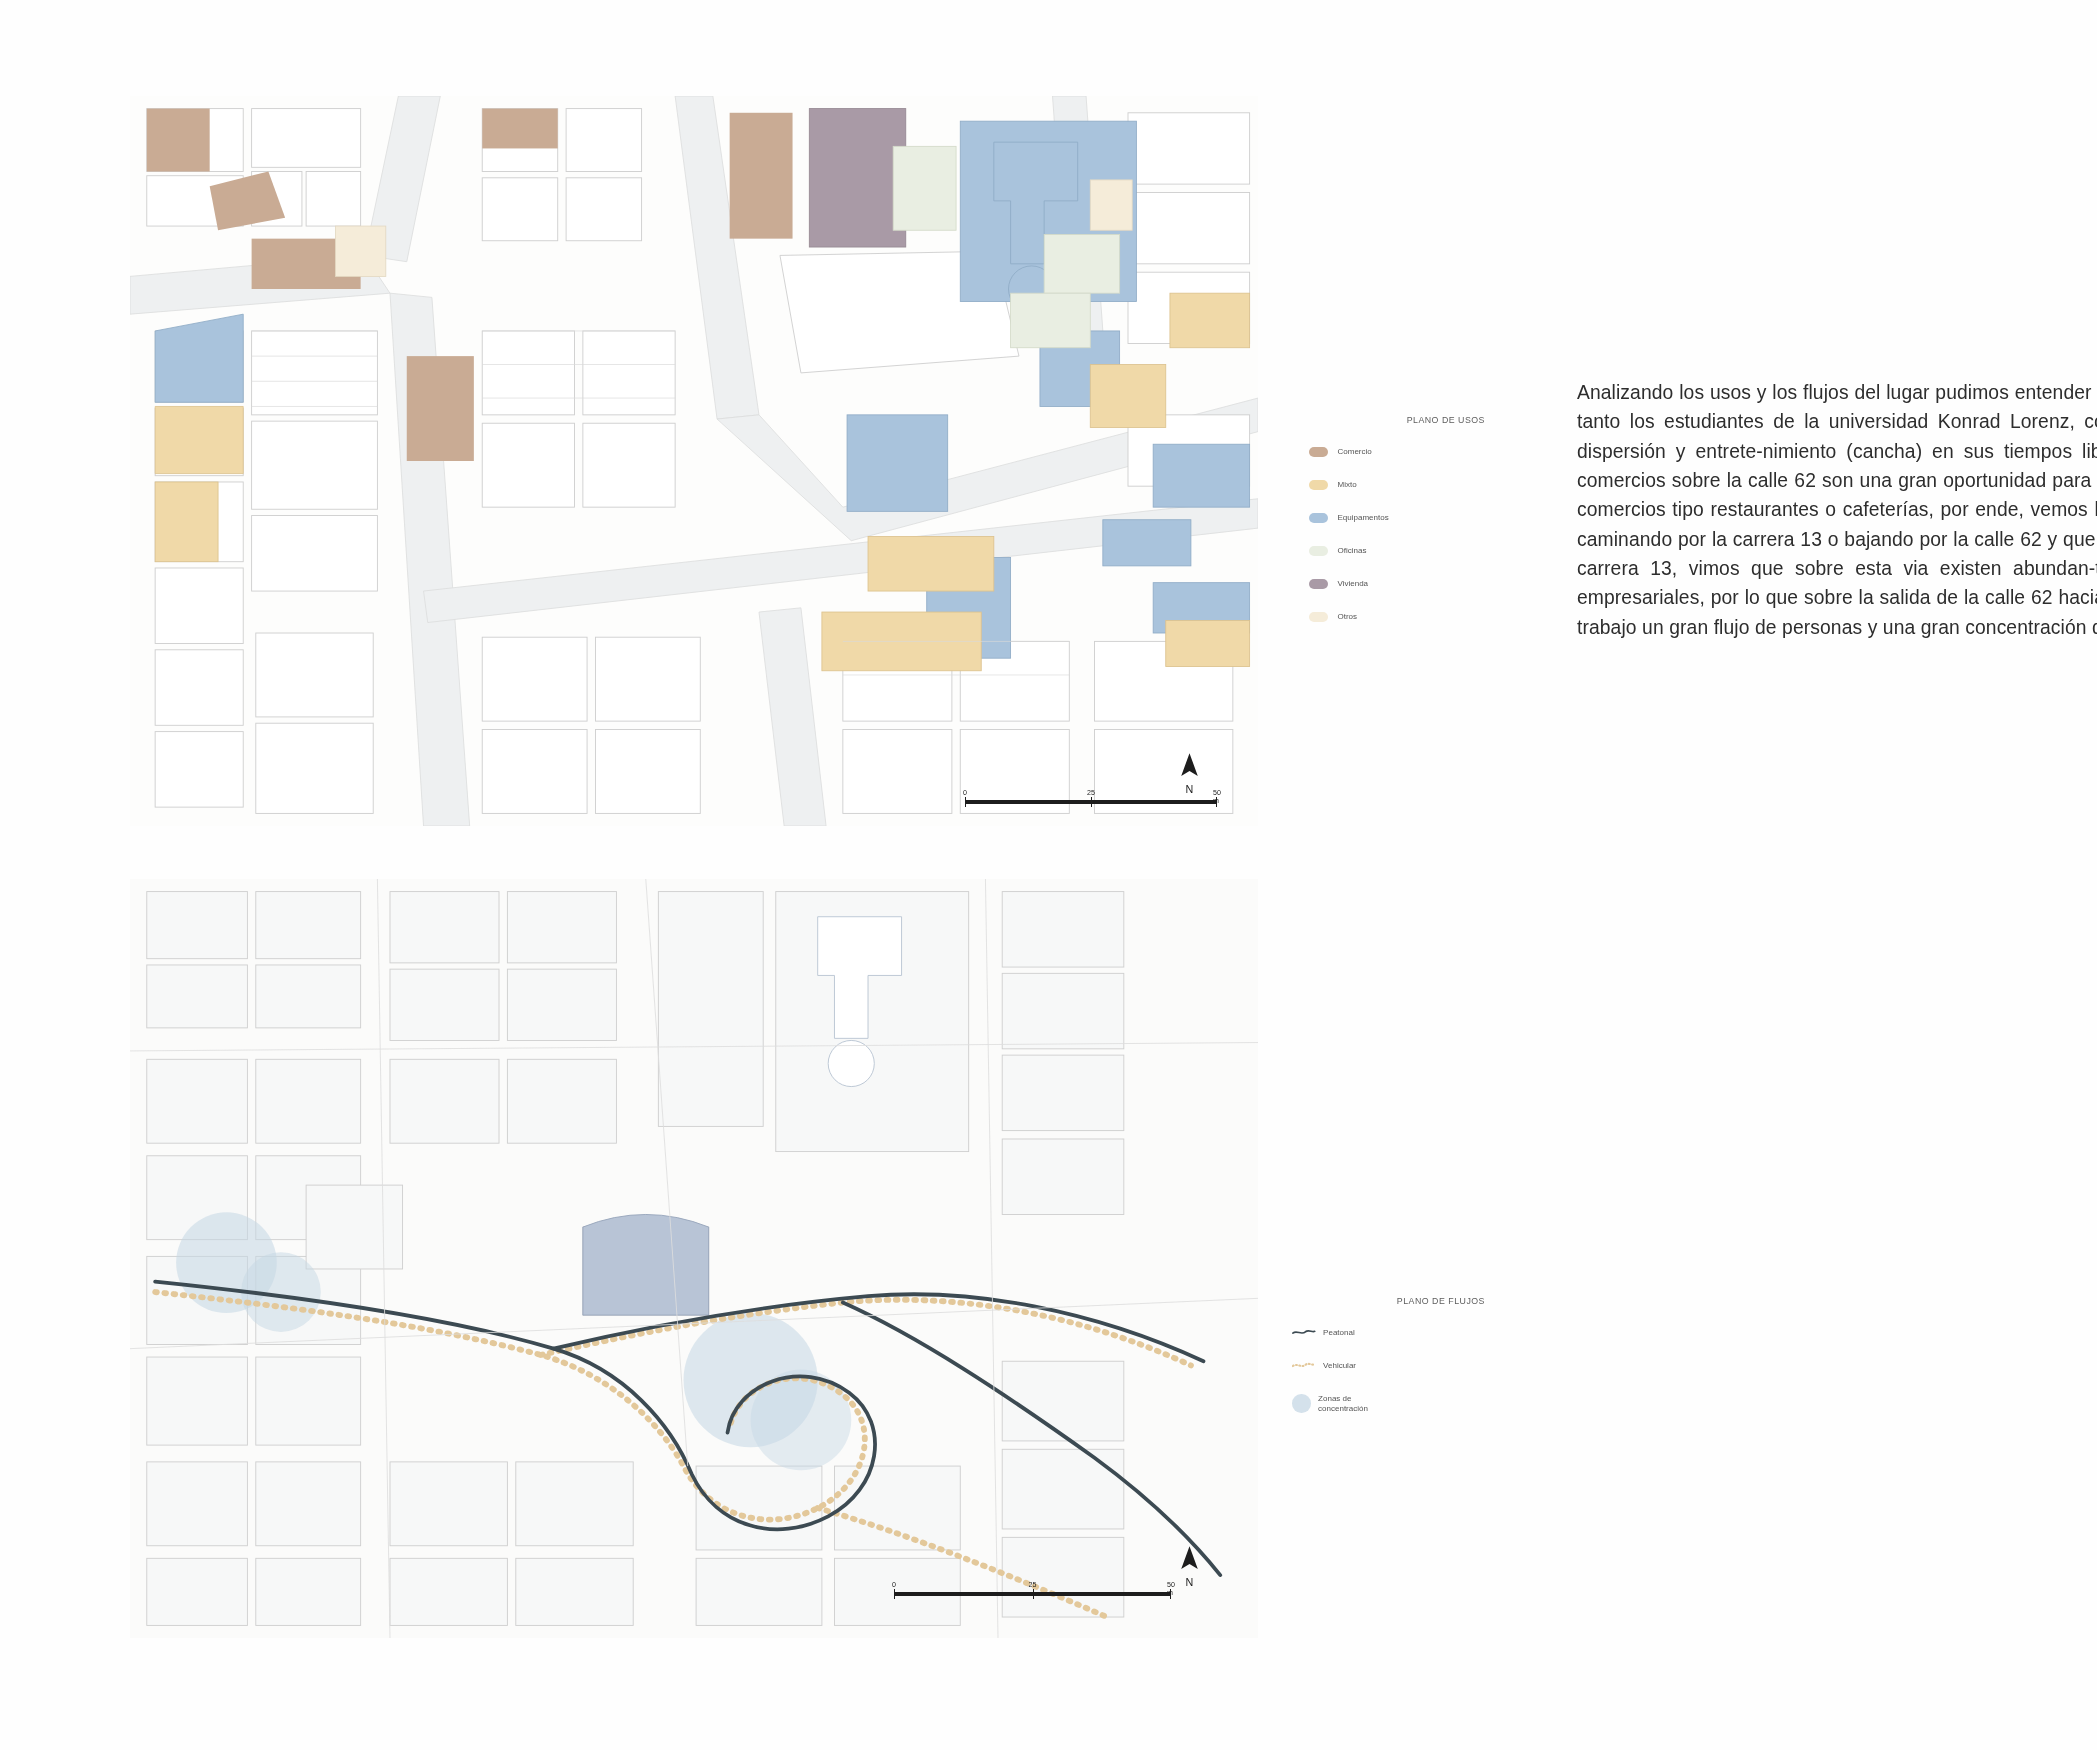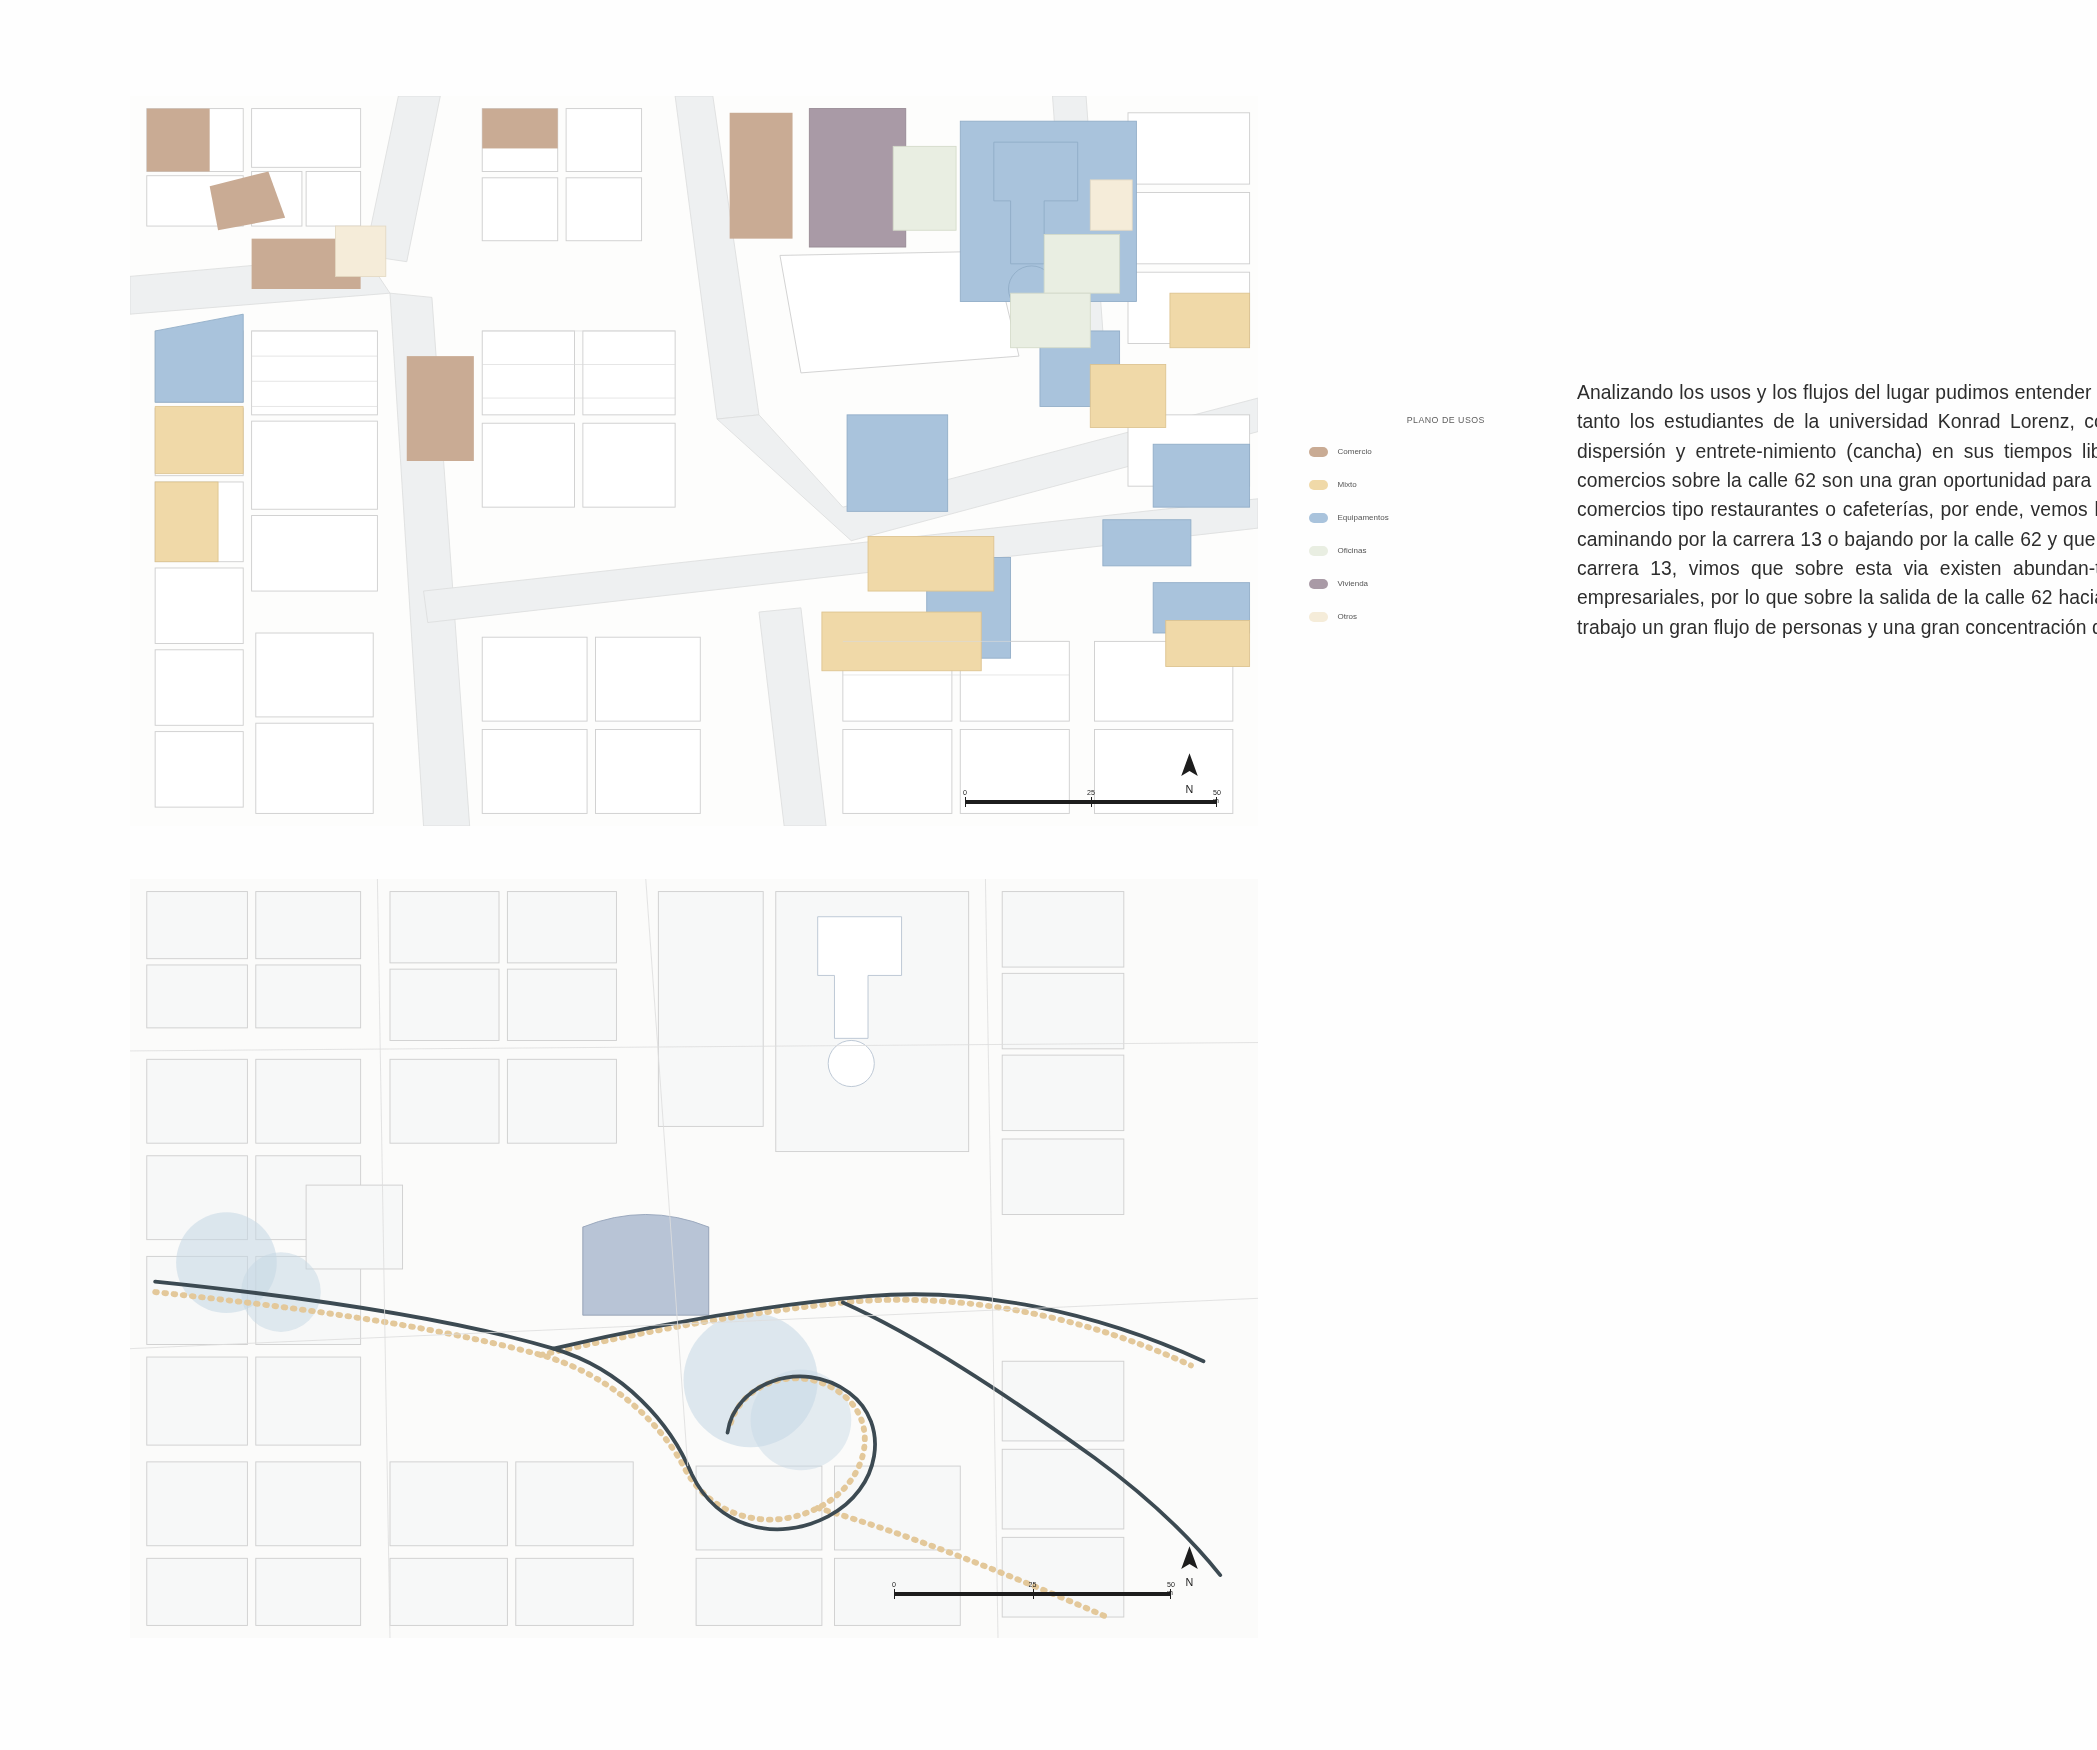--- a/index.html
+++ b/index.html
@@ -379,20 +379,47 @@
         <path d="M1010 1120 C 1230 1068, 1480 1020, 1760 995 C 2010 973, 2300 1030, 2560 1150"></path>
         <path d="M1700 1010 C 1880 1090, 2090 1230, 2300 1380 C 2420 1468, 2520 1560, 2600 1660"></path>
       </g>
 
       <g stroke="#dedede" stroke-width="2" fill="none">
         <path d="M0 410 L2690 390 M0 1120 L2690 1000 M590 0 L620 1810 M1230 0 L1330 1400 M2040 0 L2070 1810"></path>
       </g>
     </svg>
   </div>
 
+  <div class="legend" id="legend-flujos">
+    <div class="legend-title">PLANO DE FLUJOS</div>
+
+    <div class="legend-row">
+      <span class="legend-line">
+        <svg viewBox="0 0 56 20" width="23.5" height="8.4">
+          <path d="M2 12 C 12 4, 22 18, 32 9 C 40 3, 48 11, 54 8" fill="none" stroke="#3c4a52" stroke-width="4" stroke-linecap="round"></path>
+        </svg>
+      </span>
+      <span class="legend-label">Peatonal</span>
+    </div>
+
+    <div class="legend-row">
+      <span class="legend-line">
+        <svg viewBox="0 0 56 20" width="23.5" height="8.4">
+          <path d="M2 12 C 12 4, 22 18, 32 9 C 40 3, 48 11, 54 8" fill="none" stroke="#e3c89a" stroke-width="5" stroke-linecap="round" stroke-dasharray="2 6"></path>
+        </svg>
+      </span>
+      <span class="legend-label">Vehicular</span>
+    </div>
+
+    <div class="legend-row">
+      <span class="legend-blob"></span>
+      <span class="legend-label">Zonas de
+concentración</span>
+    </div>
+  </div>
 
   <div class="north" id="north-flujos">
     <svg viewBox="0 0 70 120" width="29" height="50">
       <polygon points="35,5 55,60 35,48 15,60" fill="#1d1d1d"></polygon>
       <text x="35" y="100" font-size="26" text-anchor="middle" fill="#1d1d1d" font-family="Liberation Sans, sans-serif">N</text>
     </svg>
   </div>
 
   <div class="scalebar" id="scale-flujos">
     <div class="bar"></div>

